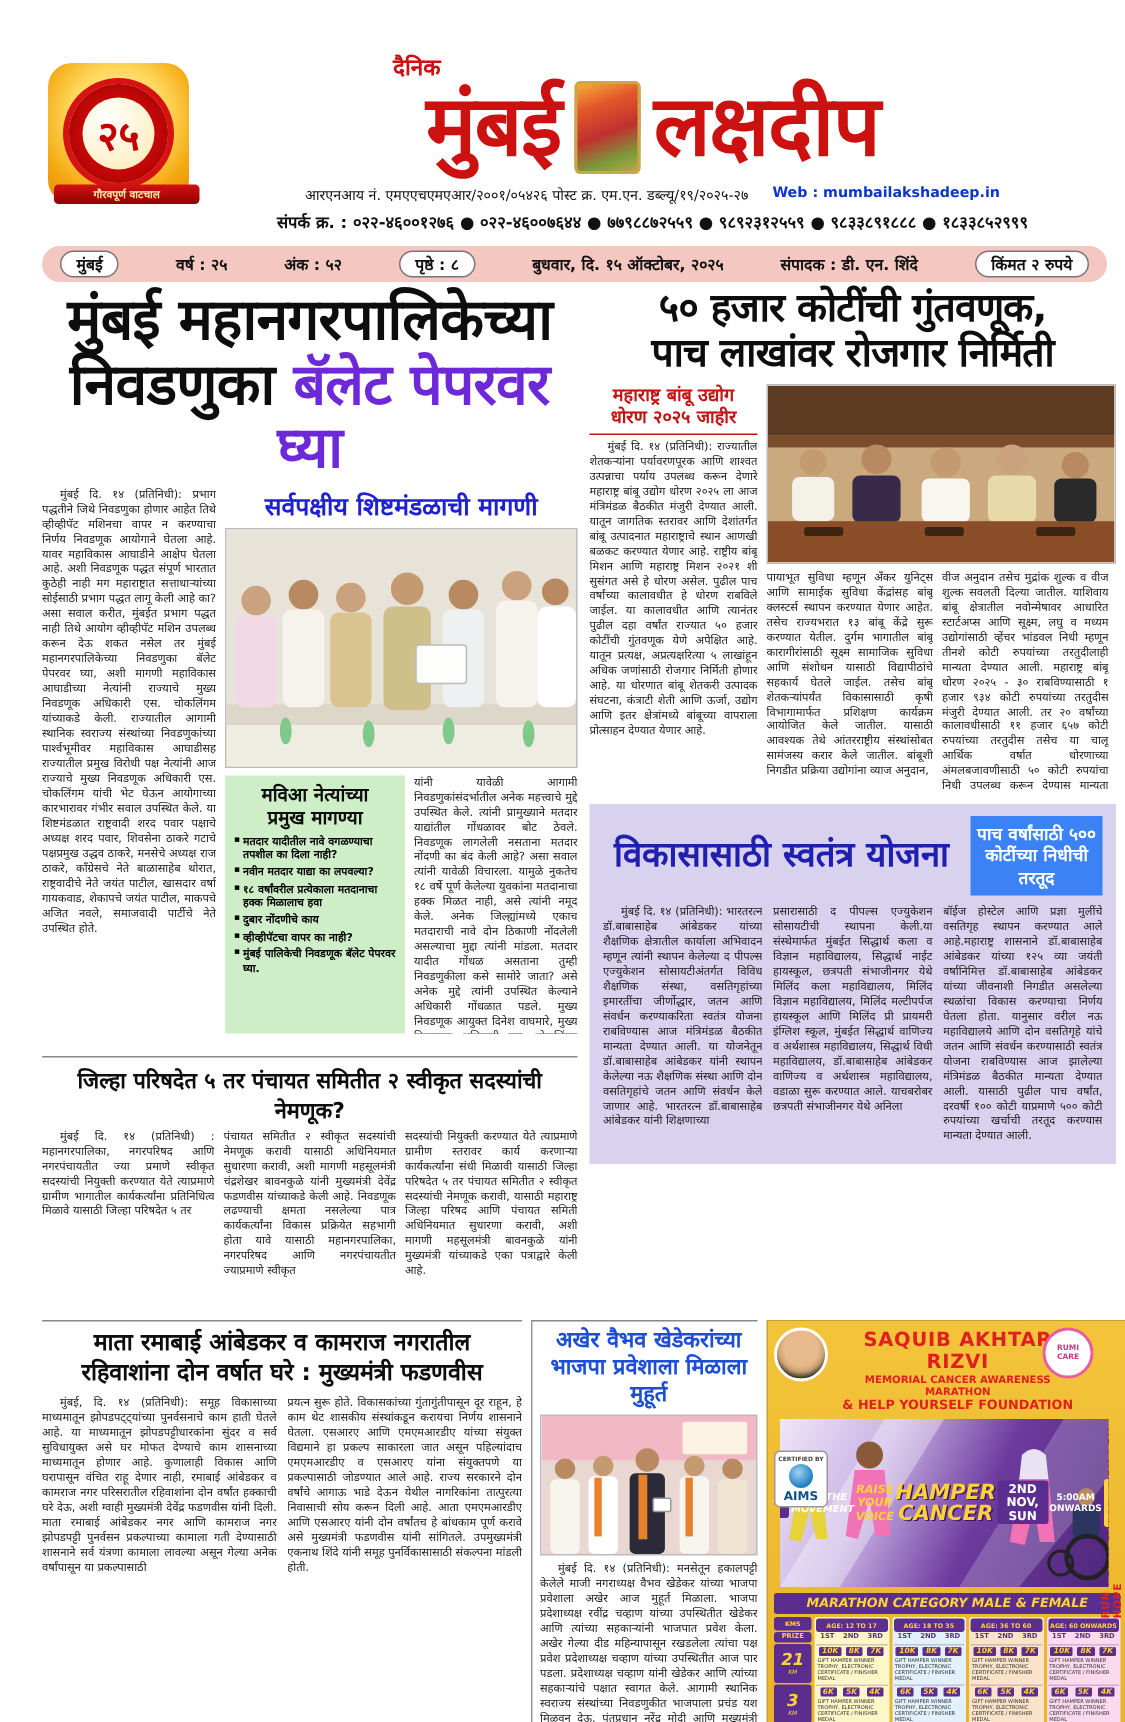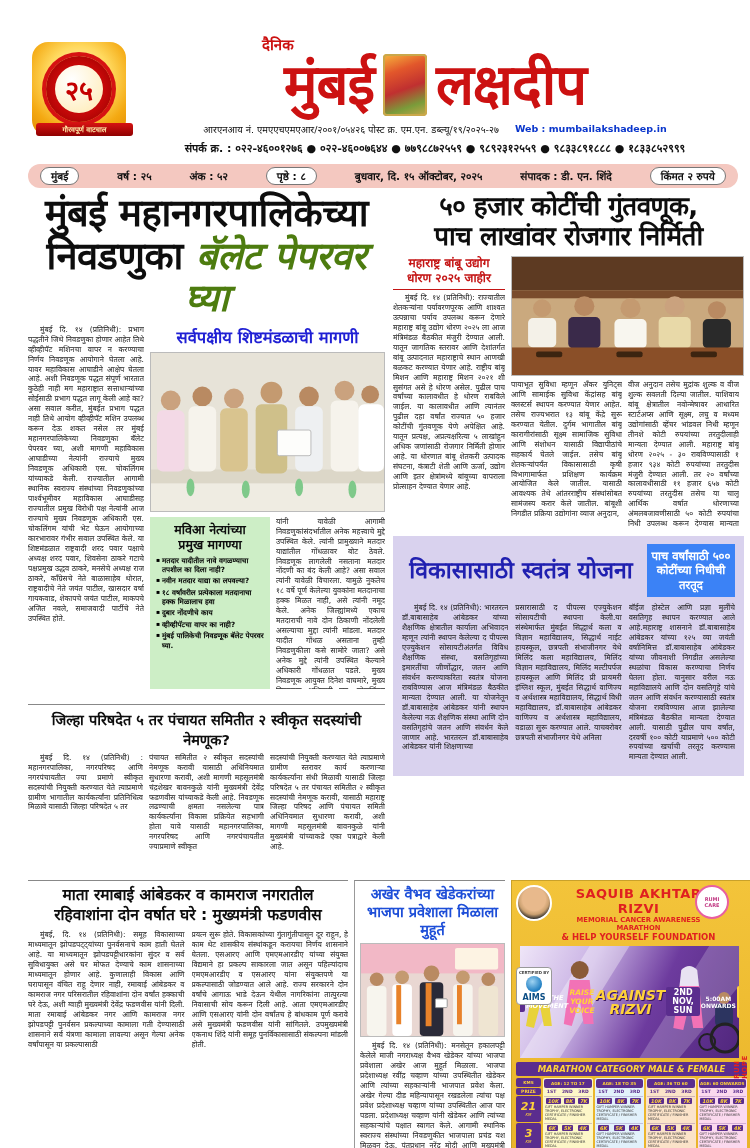--- a/index.html
+++ b/index.html
@@ -39,21 +39,21 @@
   .pill { background:#fff; border:1px solid #777; border-radius:11px; padding:1px 10px; }
 
   
   .bt { font-size:7.5px; text-align:justify; line-height:1.33; overflow:hidden; color:#1c1c1c; }
   .indent { text-indent:12px; }
   .band1 { display:flex; gap:8px; padding:4px 6px 0 28px; }
   .colL { width:357px; flex:none; } .colR { width:351px; flex:none; }
 
   
   .hl-ballot { font-size:38px; font-weight:bold; text-align:center; line-height:1.12; letter-spacing:-0.5px; color:#0d0d0d; }
-  .hl-red { color:#4d7c0f;font-style:italic; }
+  .hl-red { color:#6d28d9; }
   .b-rowA { display:flex; gap:6px; margin-top:5px; }
   .b-col1 { width:116px; height:372px; flex:none; }
   .b-right { flex:1; }
   .b-sub { color:#1f1fd4; font-size:16.5px; font-weight:bold; text-align:center; margin-bottom:4px; }
   .photo { border:1px solid #bbb; overflow:hidden; }
   .photo svg { display:block; width:100%; height:100%; }
   .photo-delegation { height:160px; }
   .b-rowB { display:flex; gap:6px; margin-top:5px; }
   .demands { width:120px; height:172px; flex:none; background:#cdeec6; padding:5px 6px; }
   .demands h4 { font-size:12.5px; text-align:center; line-height:1.2; color:#0d0d0d; margin-bottom:4px; }
@@ -406,21 +406,21 @@
             <circle cx="205" cy="52" r="6" fill="#b98a62"></circle>
               <rect x="196" y="58" width="18" height="22" rx="4" fill="#2c3460"></rect>
             <circle cx="206" cy="92" r="14" fill="none" stroke="#222" stroke-width="3"></circle>
             <circle cx="188" cy="96" r="8" fill="none" stroke="#222" stroke-width="2"></circle>
           </g>
         </svg>
         <div class="ad-stack">
           <span class="edition">7TH EDITION 2025</span>
           <span class="l1">JOIN THE MOVEMENT</span>
           <span class="l2">RAISE YOUR VOICE</span>
-          <span class="l3">AGAINST RIZVI</span>
+          <span class="l3">HAMPER CANCER</span>
           <span class="l4">2ND NOV, SUN</span>
           <span class="l5">5:00AM ONWARDS</span>
           <span class="l6">PARADE GROUND G-10 &amp; G-11 BKC MUMBAI</span>
         </div>
       </div>
       <div class="ad-banner">MARATHON CATEGORY MALE &amp; FEMALE</div>
       <div class="ad-table">
         <div class="mt-kmcol">
             <div class="mt-gh">KMS</div>
             <div class="mt-places one">PRIZE</div>

